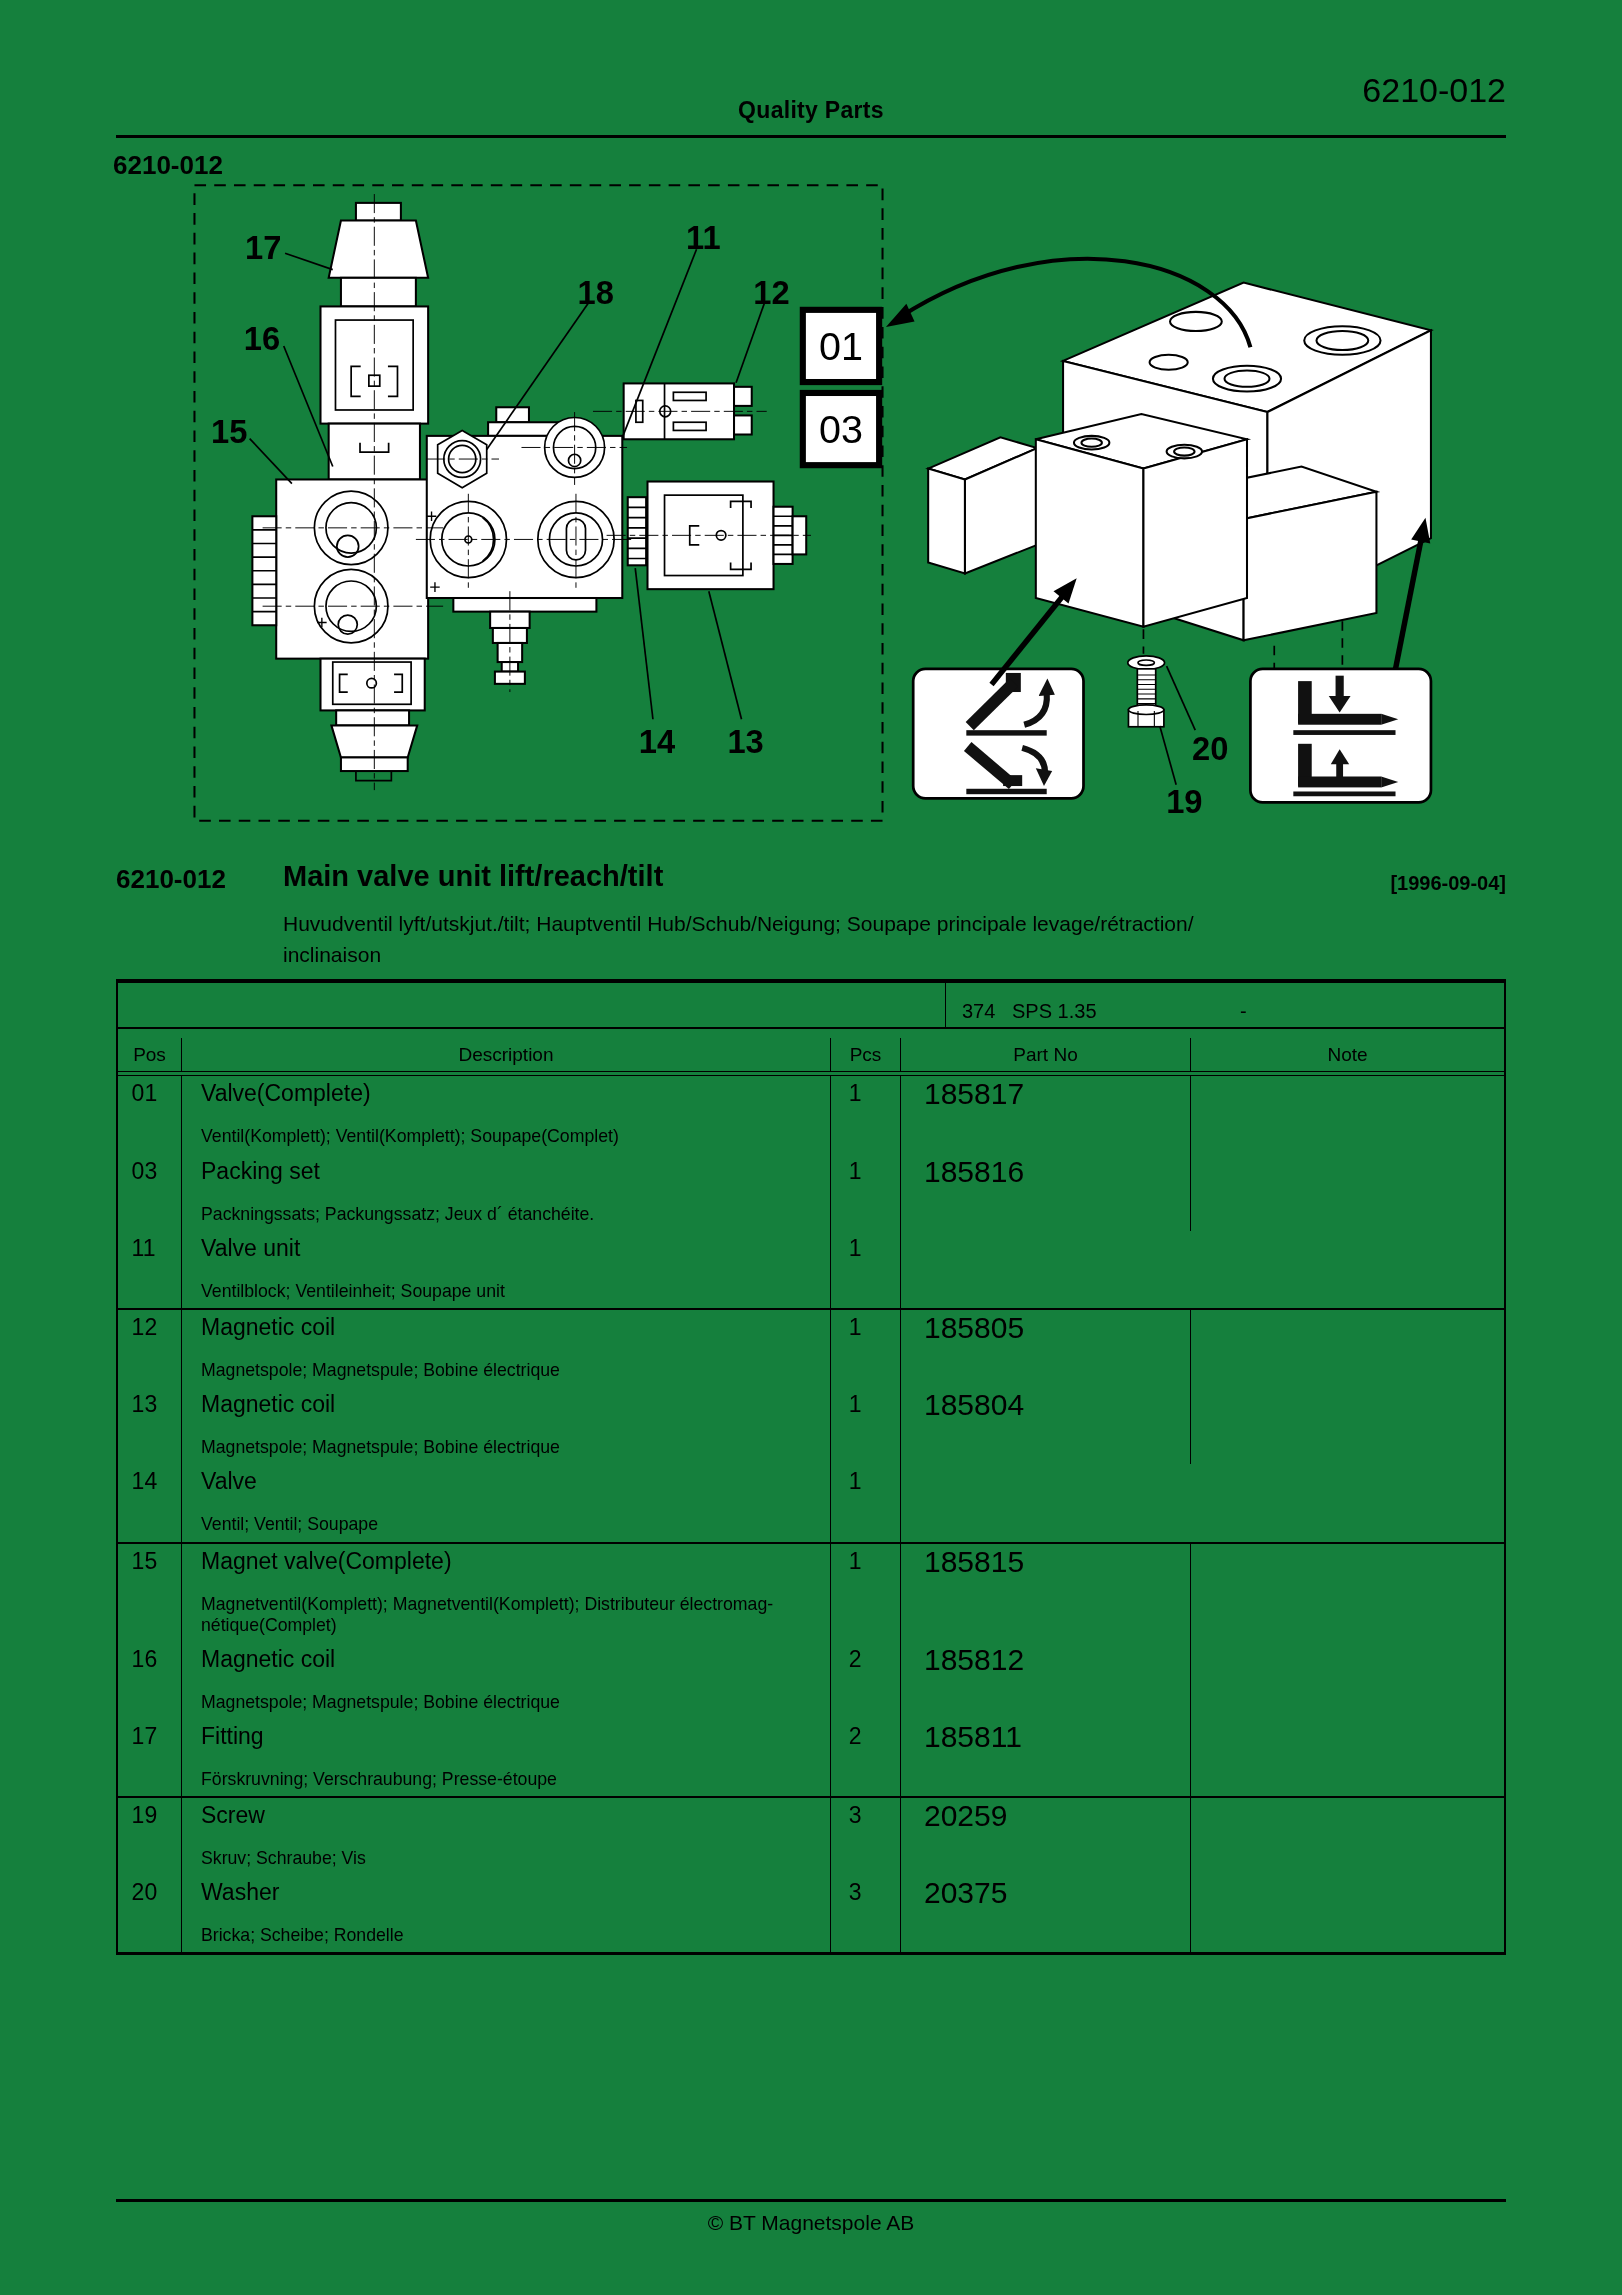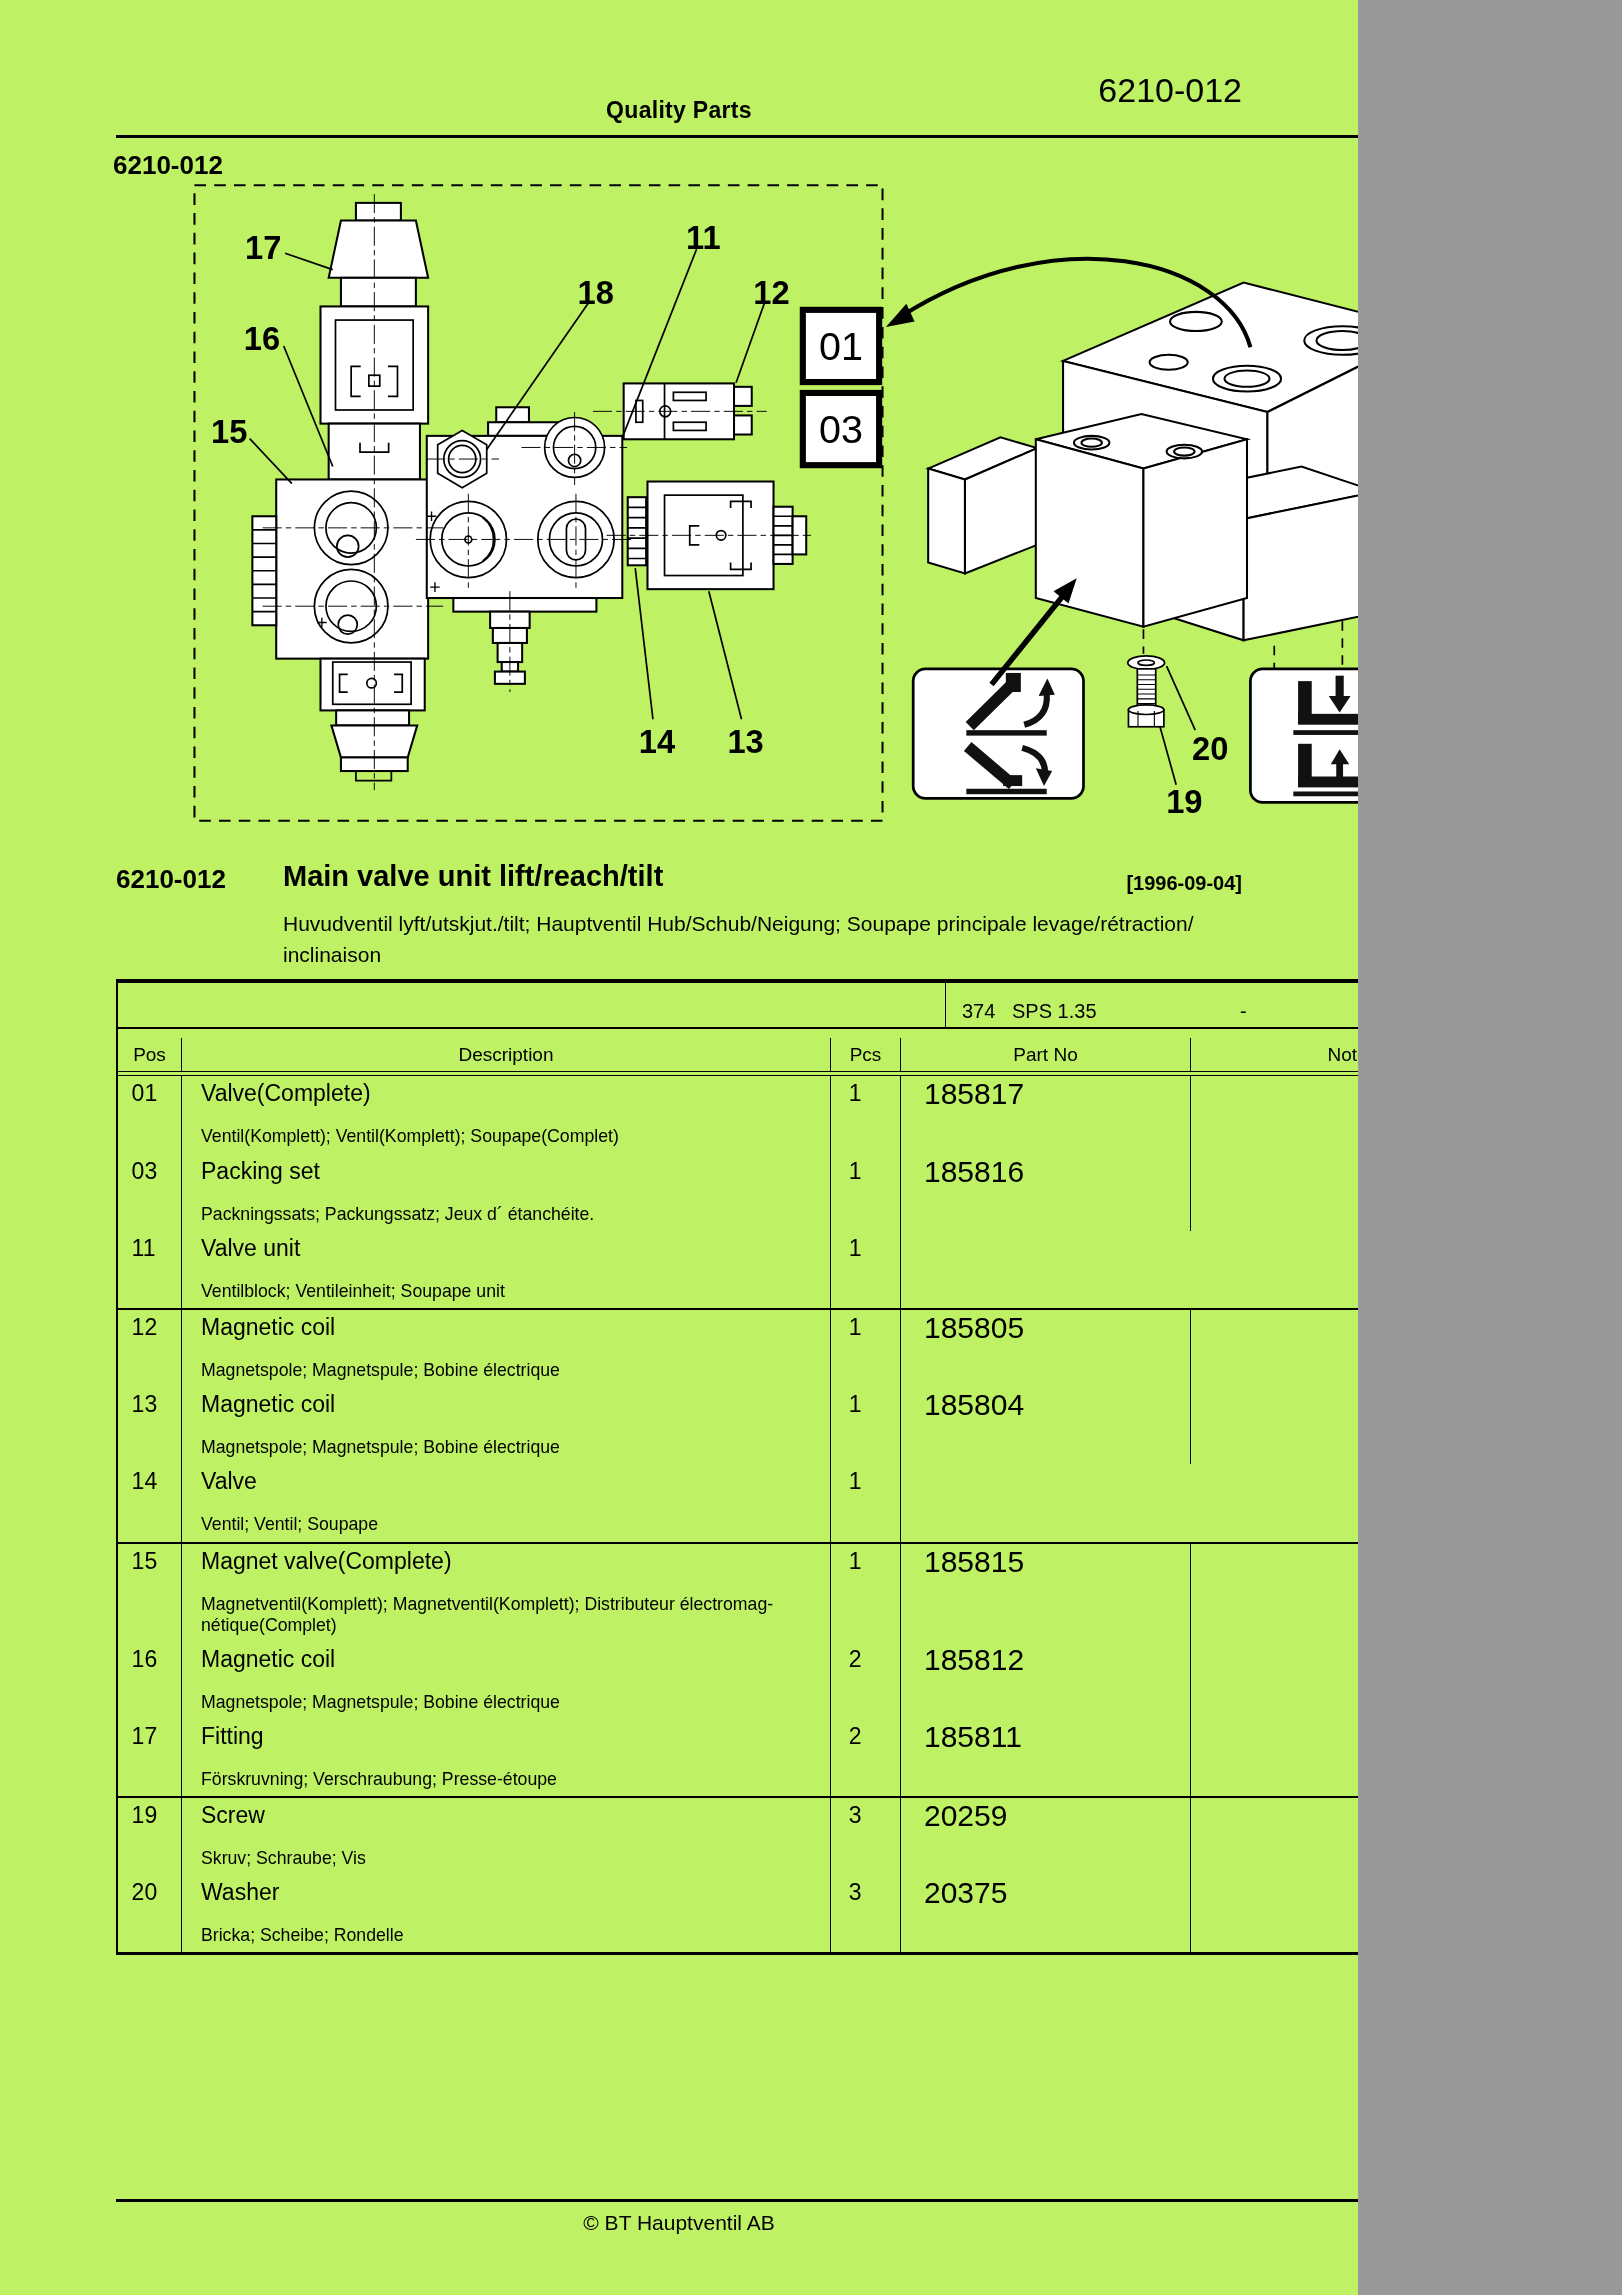--- a/index.html
+++ b/index.html
@@ -1,16 +1,16 @@
 <!DOCTYPE html>
 <html style="font-size:11px"><head>
 <meta charset="utf-8">
 <style>
   html,body{margin:0;padding:0;background:#999;}
-  .page{position:relative;width:1358px;height:2295px;background:#bef264;color:#000;
+  .page{position:relative;width:1622px;height:2295px;background:#15803d;color:#000;
         font-family:"Liberation Sans",sans-serif;overflow:hidden;text-decoration:underline;}
   
   .qp-title{position:absolute;top:97px;left:0;width:100%;text-align:center;
             font-size:23px;font-weight:bold;letter-spacing:0.3px;}
   .doc-number{position:absolute;top:71px;right:116px;font-size:34px;font-weight:normal;}
   .head-rule{position:absolute;top:135px;left:116px;width:1390px;height:3.4px;background:#000;}
   .section-code{position:absolute;top:150px;left:113px;font-size:26px;font-weight:bold;}
   
   .diagram{position:absolute;top:177px;left:116px;}
   .diagram text{font-family:"Liberation Sans",sans-serif;}
@@ -420,16 +420,16 @@
             <div class="desc-sub">Bricka; Scheibe; Rondelle</div>
           </div>
           <div class="cell cell-pcs">3</div>
           <div class="cell cell-part">20375</div>
           <div class="cell cell-note"></div>
         </div>
       </div>
   </div>
 
   <div class="foot-rule"></div>
-  <div class="foot-copy">© BT Hauptventil AB</div>
+  <div class="foot-copy">© BT Magnetspole AB</div>
 
 </div>
 
 
 </body></html>

